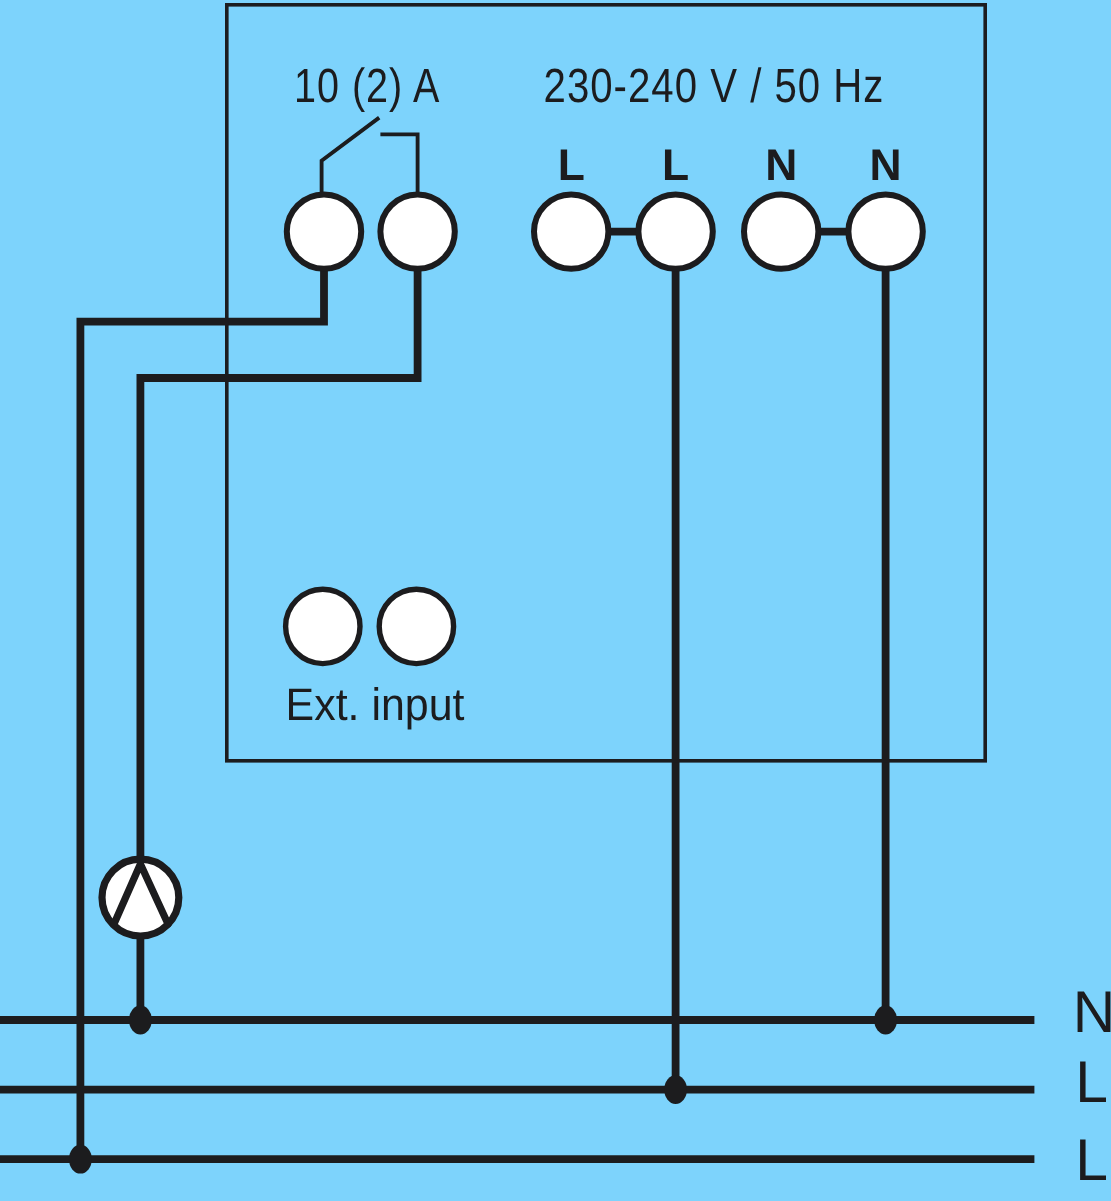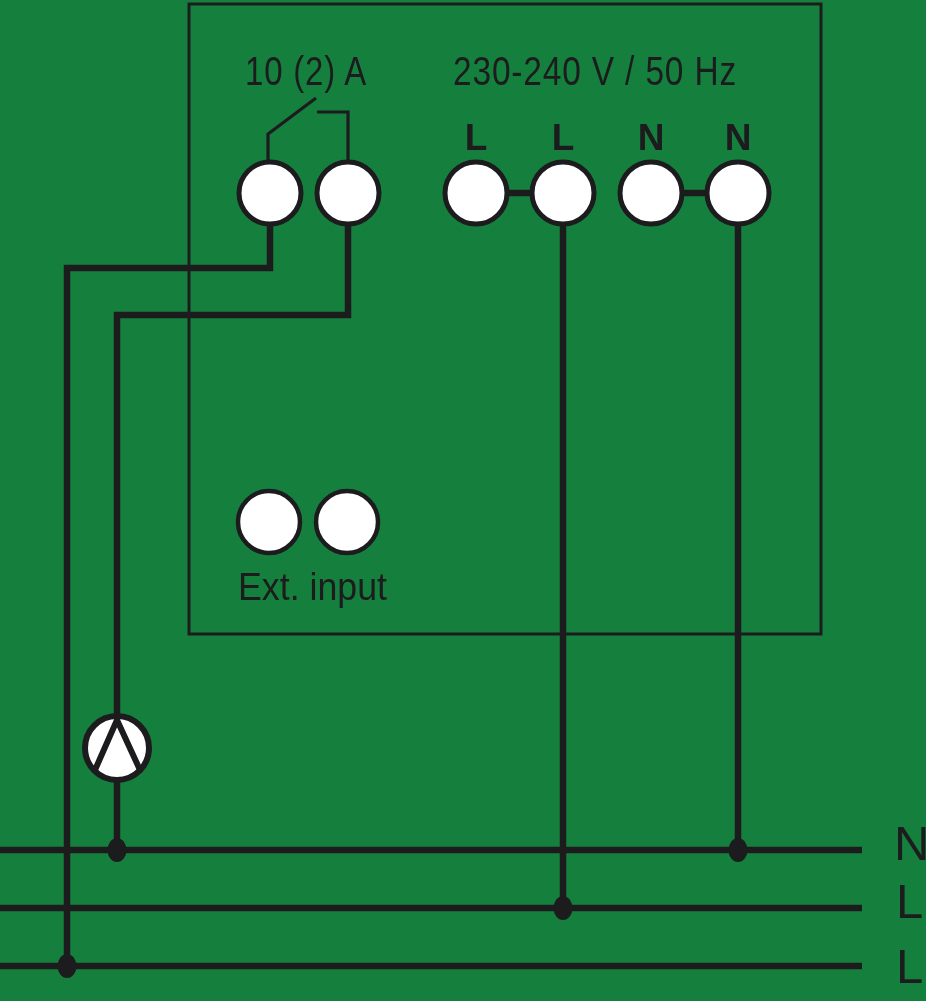--- a/index.html
+++ b/index.html
@@ -4,21 +4,21 @@
 <style>
   html, body {
     margin: 0;
     padding: 0;
     background: #ffffff;
   }
   .stage {
     position: relative;
     width: 926px;
     height: 1001px;
-    background: #15803d;
+    background: #7dd3fc;
     font-family: "Liberation Sans", sans-serif;
   }
   svg { display: block; }
 
   .wire {
     fill: none;
     stroke: #1c1c1e;
     stroke-width: 6.5;
   }
   .box {

